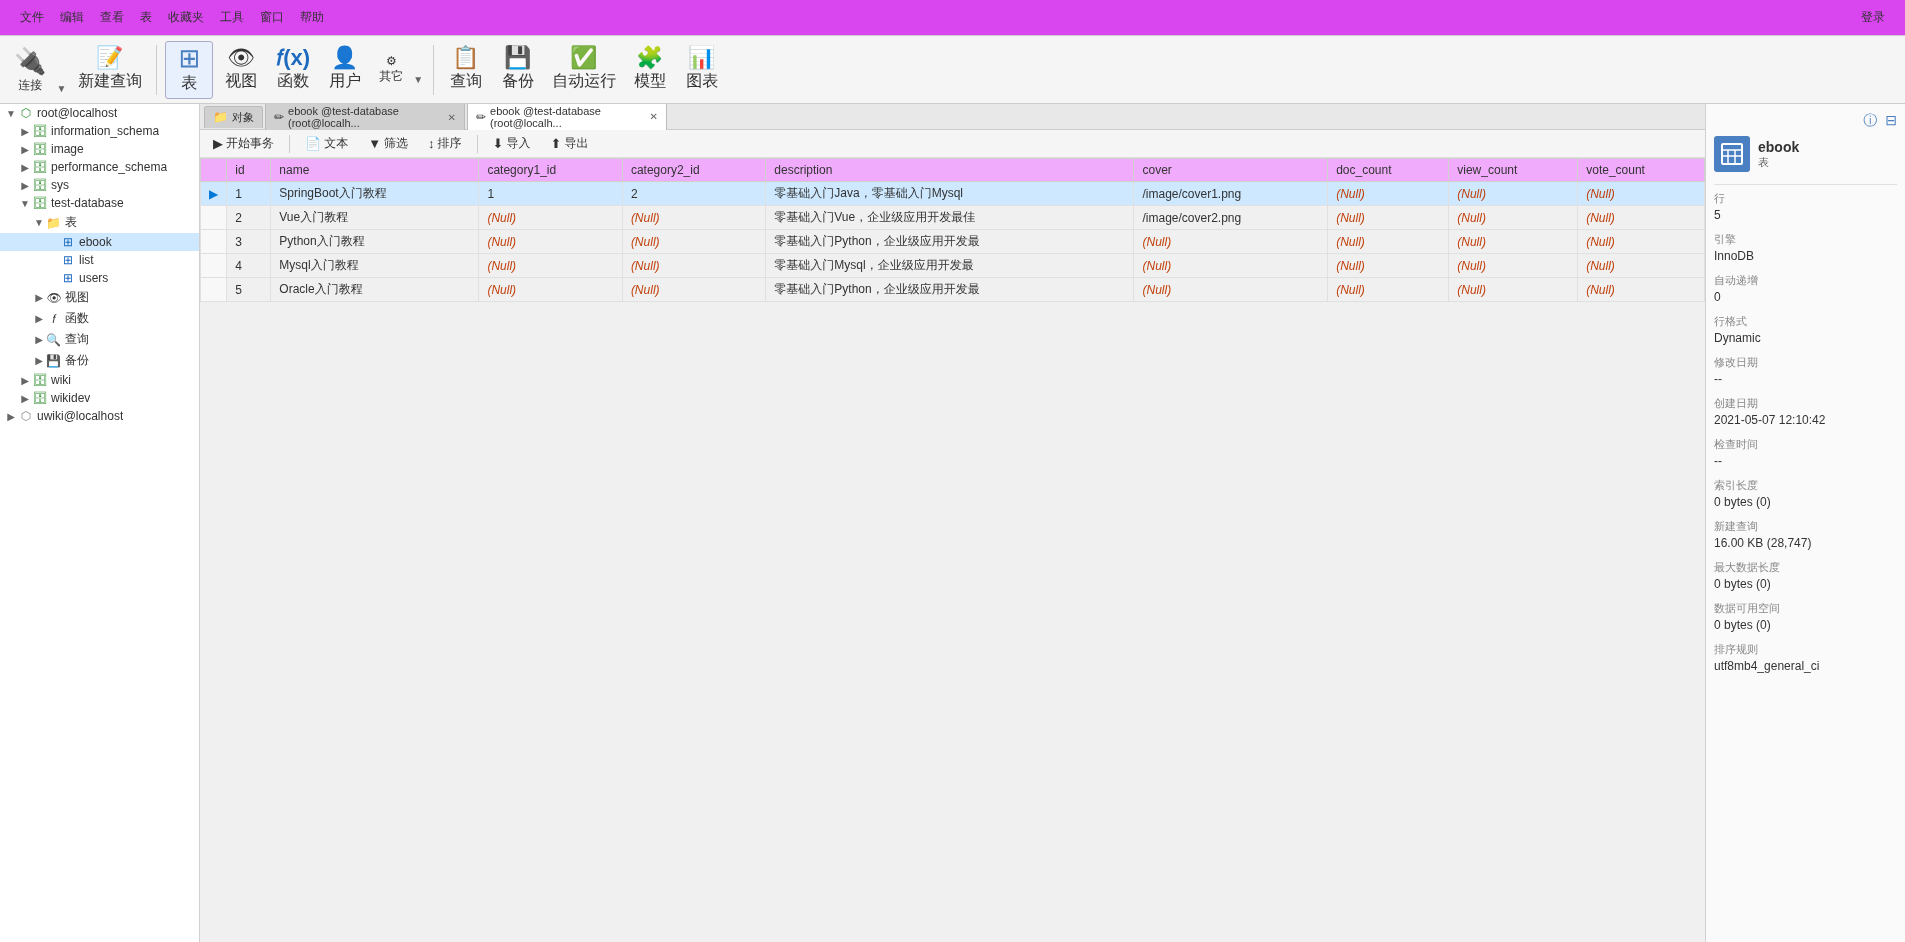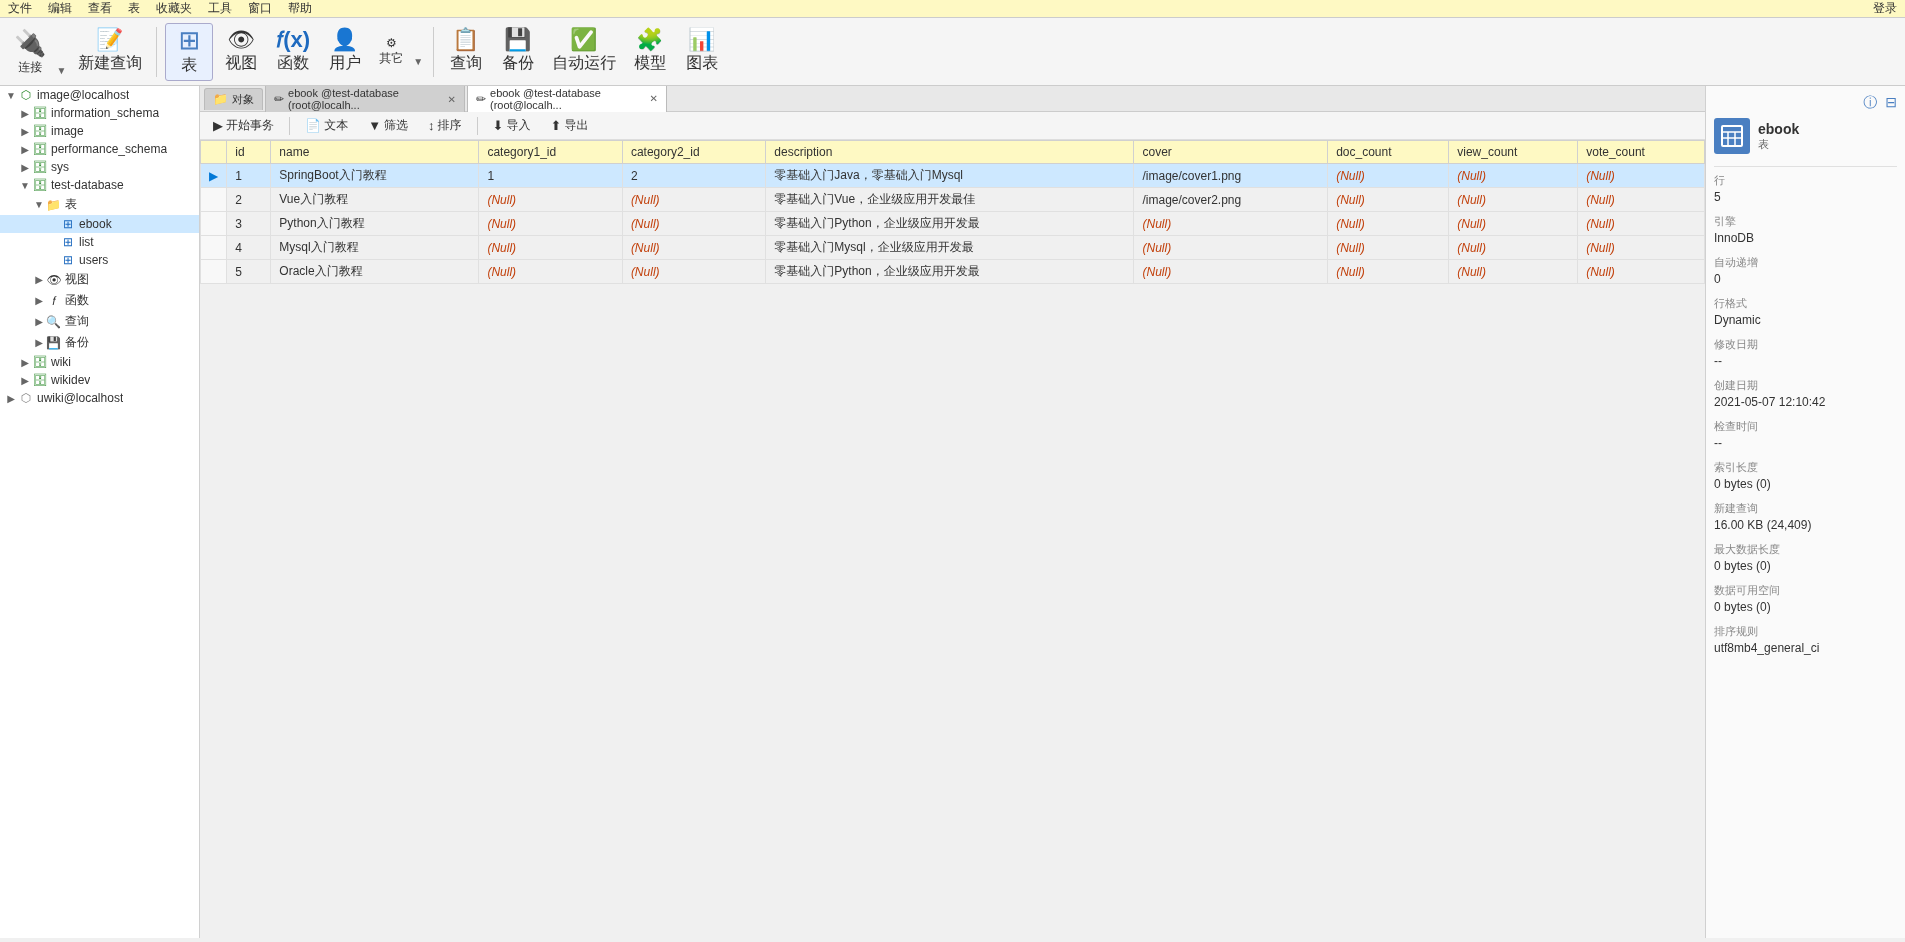--- a/index.html
+++ b/index.html
@@ -1,21 +1,21 @@
 <!DOCTYPE html>
 <html><head>
   <meta charset="utf-8">
   <style>
     * { box-sizing: border-box; margin: 0; padding: 0; }
     body { font-family: 'Microsoft YaHei', SimSun, sans-serif; font-size: 12px; background: #f0f0f0; color: #333; overflow: hidden; height: 942px; }
 
     
     .menu-bar {
-      display: flex; align-items: center; background: #fef9c3; border-bottom: 1px solid #ccc;
-      padding: 2px 8px; height: 18px; gap: 16px;
+      display: flex; align-items: center; background: #d946ef; border-bottom: 1px solid #ccc;
+      padding: 2px 20px; height: 36px; gap: 16px;
     }
     .menu-bar span { font-size: 12px; cursor: pointer; }
     .login-btn { margin-left: auto; }
 
     
     .toolbar {
       display: flex; align-items: center; background: #f5f5f5; border-bottom: 1px solid #ccc;
       padding: 4px 8px; height: 68px; gap: 4px;
     }
     .toolbar-group {
@@ -78,21 +78,21 @@
     }
     .sub-btn .btn-icon { font-size: 13px; }
     .sub-separator { width: 1px; height: 18px; background: #ccc; margin: 0 2px; }
 
     
     .table-container { flex: 1; overflow: auto; position: relative; }
 
     
     .data-table { border-collapse: collapse; font-size: 12px; width: 100%; }
     .data-table th {
-      background: #fef9c3; border: 1px solid #d0d0d0; padding: 4px 8px;
+      background: #f0abfc; border: 1px solid #d0d0d0; padding: 4px 8px;
       text-align: left; font-weight: normal; white-space: nowrap; position: sticky; top: 0; z-index: 2;
     }
     .data-table td {
       border: 1px solid #e0e0e0; padding: 3px 8px; white-space: nowrap; max-width: 220px;
       overflow: hidden; text-overflow: ellipsis;
     }
     .data-table tr.selected td { background: #cde8ff; }
     .null-val { color: #c2410c; font-style: italic; }
     .row-marker { width: 20px; background: #f8f8f8; text-align: center; color: #aaa; padding: 0; }
     .row-arrow { color: #0078d7; }
@@ -217,21 +217,21 @@
   </div>
 </div>
 
 <div class="main-layout">
 
   <div class="sidebar">
 
     <div class="tree-item indent-1">
       <span class="expand">▼</span>
       <span class="node-icon green-icon">⬡</span>
-      <span class="node-label">image@localhost</span>
+      <span class="node-label">root@localhost</span>
     </div>
 
     <div class="tree-item indent-2">
       <span class="expand">▶</span>
       <span class="node-icon green-icon">🗄</span>
       <span class="node-label">information_schema</span>
     </div>
 
     <div class="tree-item indent-2">
       <span class="expand">▶</span>
@@ -505,21 +505,21 @@
     <div class="rp-section">
       <div class="rp-label">检查时间</div>
       <div class="rp-value">--</div>
     </div>
     <div class="rp-section">
       <div class="rp-label">索引长度</div>
       <div class="rp-value">0 bytes (0)</div>
     </div>
     <div class="rp-section">
       <div class="rp-label">新建查询</div>
-      <div class="rp-value">16.00 KB (24,409)</div>
+      <div class="rp-value">16.00 KB (28,747)</div>
     </div>
     <div class="rp-section">
       <div class="rp-label">最大数据长度</div>
       <div class="rp-value">0 bytes (0)</div>
     </div>
     <div class="rp-section">
       <div class="rp-label">数据可用空间</div>
       <div class="rp-value">0 bytes (0)</div>
     </div>
     <div class="rp-section">

